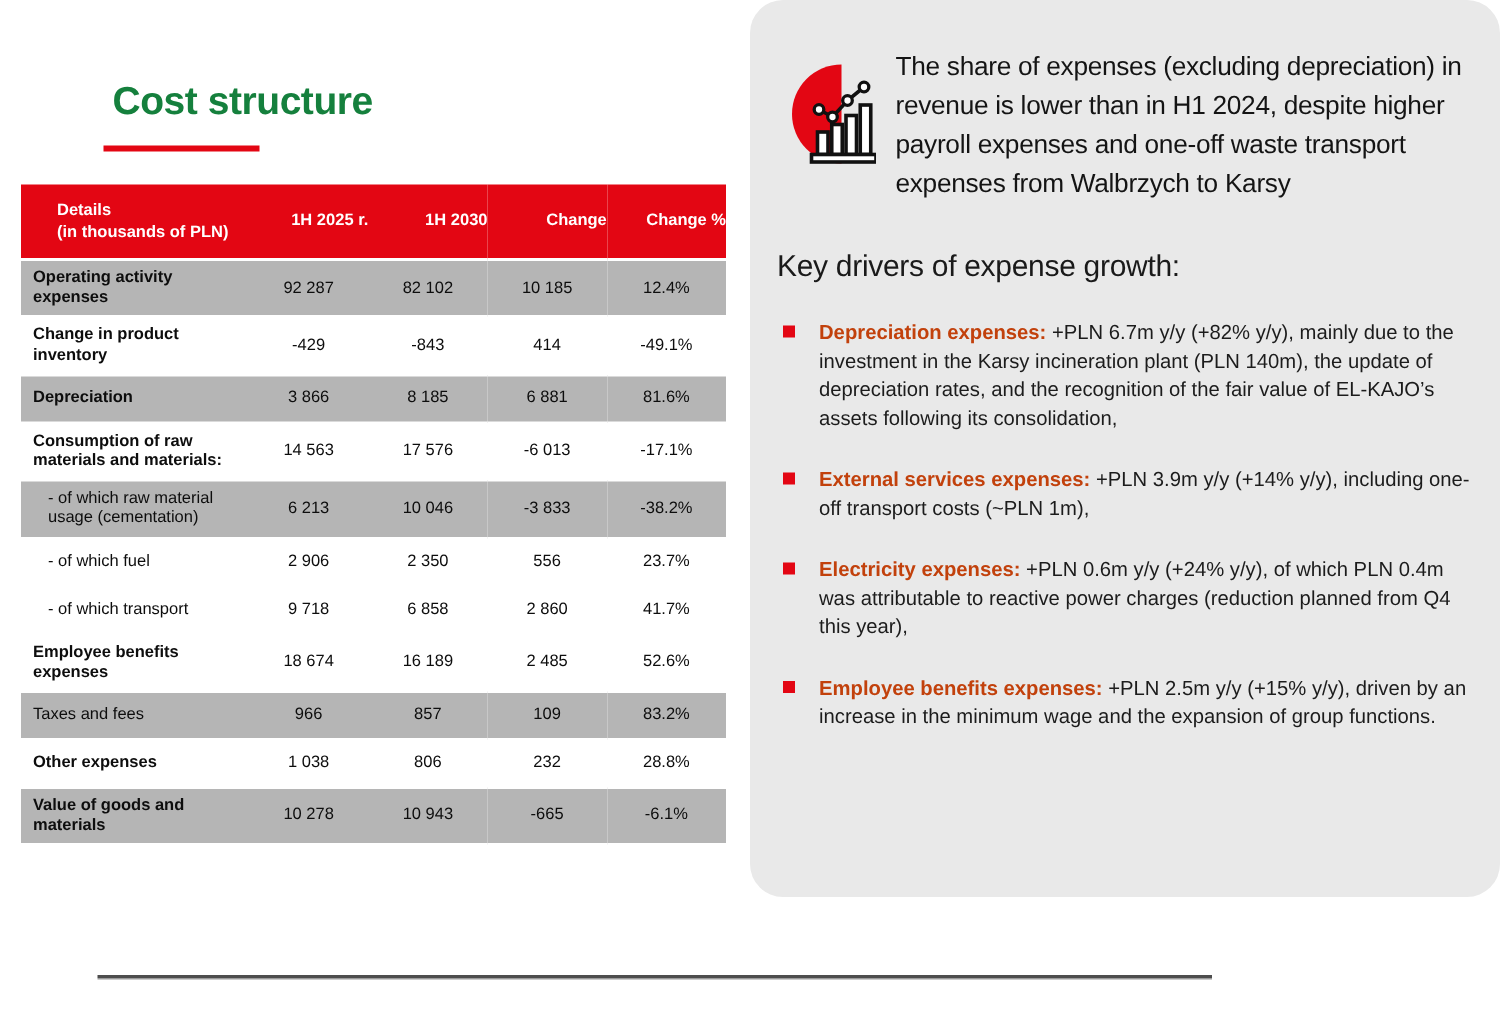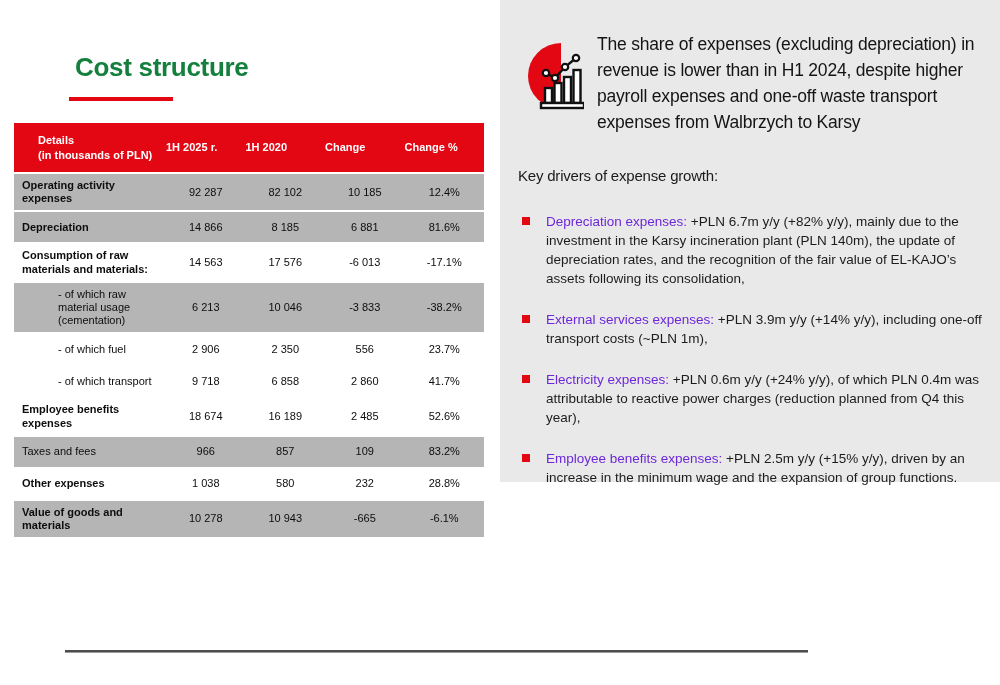--- a/index.html
+++ b/index.html
@@ -15,51 +15,51 @@
 
   
   .page-title{position:absolute;left:75px;top:52px;font-size:26px;font-weight:bold;color:#15803d;letter-spacing:-0.3px;}
   .title-underline{position:absolute;left:69px;top:97px;width:104px;height:4px;background:var(--brand-red);}
 
   .cost-table{position:absolute;left:14px;top:123px;width:470px;border-collapse:collapse;table-layout:fixed;}
   .cost-table col.c-label{width:152px;}
   .cost-table col.c-num{width:79.5px;}
   .cost-table thead th{
     background:var(--brand-red);color:#fff;font-size:11px;font-weight:bold;
-    height:50px;vertical-align:middle;text-align:left;white-space:pre-line;line-height:1.3;
+    height:50px;vertical-align:middle;text-align:right;white-space:pre-line;line-height:1.3;
   }
   .cost-table thead th:first-child{text-align:left;padding-left:24px;}
   .cost-table td{
     font-size:11px;color:#0d0d0d;vertical-align:middle;text-align:center;
     padding:5px 3px;line-height:1.2;height:32px;
   }
   .cost-table td.lbl{text-align:left;padding-left:8px;}
   .cost-table td.lbl.bold{font-weight:bold;}
-  .cost-table td.lbl.indent{padding-left:44px;}
+  .cost-table td.lbl.indent{padding-left:18px;}
   .cost-table tr.shaded td{background:var(--row-gray);}
   .cost-table tr{border-bottom:2px solid #fff;}
 
   .bottom-rule{position:absolute;left:65px;top:650px;width:743px;height:0;
     border-top:2px solid var(--line);border-bottom:1px solid #9a9a9a;}
 
   
-  .right-panel{position:absolute;left:500px;top:0;width:500px;height:482px;background:var(--panel-gray);}
+  .right-panel{position:absolute;left:500px;top:0;width:500px;height:598px;background:var(--panel-gray);border-radius:22px;}
   .headline-icon{position:absolute;left:24px;top:40px;width:60px;height:75px;}
   .headline{
     position:absolute;left:97px;top:31px;width:400px;
     font-size:17.5px;line-height:26px;color:#141414;letter-spacing:-0.2px;
   }
-  .key-drivers-title{position:absolute;left:18px;top:167px;font-size:15px;color:#1a1a1a;letter-spacing:-0.2px;}
+  .key-drivers-title{position:absolute;left:18px;top:167px;font-size:20px;color:#1a1a1a;letter-spacing:-0.2px;}
   .bullet-list{position:absolute;left:22px;top:212px;width:462px;list-style:none;}
   .bullet-list li{position:relative;padding-left:24px;margin-bottom:22px;
     font-size:13.5px;line-height:19px;color:#1c1c1c;}
   .bullet-list li .sq{
     position:absolute;left:0;top:5px;width:8px;height:8px;background:var(--brand-red);
   }
-  .bullet-list li strong{font-weight:normal;color:#6d28d9;}
+  .bullet-list li strong{font-weight:bold;color:#c2410c;}
 </style>
 </head>
 <body>
 
 <div class="slide">
 
   <div class="page-title">Cost structure</div>
   <div class="title-underline"></div>
 
   <table class="cost-table">
@@ -68,36 +68,43 @@
         <col class="c-num">
         <col class="c-num">
         <col class="c-num">
         <col class="c-num">
     </colgroup>
     <thead>
       <tr>
           <th>Details
 (in thousands of PLN)</th>
           <th>1H 2025 r.</th>
-          <th>1H 2020</th>
+          <th>1H 2030</th>
           <th>Change</th>
           <th>Change %</th>
         </tr>
     </thead>
     <tbody>
         <tr class="shaded">
           <td class="lbl bold">Operating activity expenses</td>
           <td>92 287</td>
           <td>82 102</td>
           <td>10 185</td>
           <td>12.4%</td>
         </tr>
+        <tr class="">
+          <td class="lbl bold">Change in product inventory</td>
+          <td>-429</td>
+          <td>-843</td>
+          <td>414</td>
+          <td>-49.1%</td>
+        </tr>
         <tr class="shaded">
           <td class="lbl bold">Depreciation</td>
-          <td>14 866</td>
+          <td>3 866</td>
           <td>8 185</td>
           <td>6 881</td>
           <td>81.6%</td>
         </tr>
         <tr class="">
           <td class="lbl bold">Consumption of raw materials and materials:</td>
           <td>14 563</td>
           <td>17 576</td>
           <td>-6 013</td>
           <td>-17.1%</td>
@@ -133,21 +140,21 @@
         <tr class="shaded">
           <td class="lbl">Taxes and fees</td>
           <td>966</td>
           <td>857</td>
           <td>109</td>
           <td>83.2%</td>
         </tr>
         <tr class="">
           <td class="lbl bold">Other expenses</td>
           <td>1 038</td>
-          <td>580</td>
+          <td>806</td>
           <td>232</td>
           <td>28.8%</td>
         </tr>
         <tr class="shaded">
           <td class="lbl bold">Value of goods and materials</td>
           <td>10 278</td>
           <td>10 943</td>
           <td>-665</td>
           <td>-6.1%</td>
         </tr>

